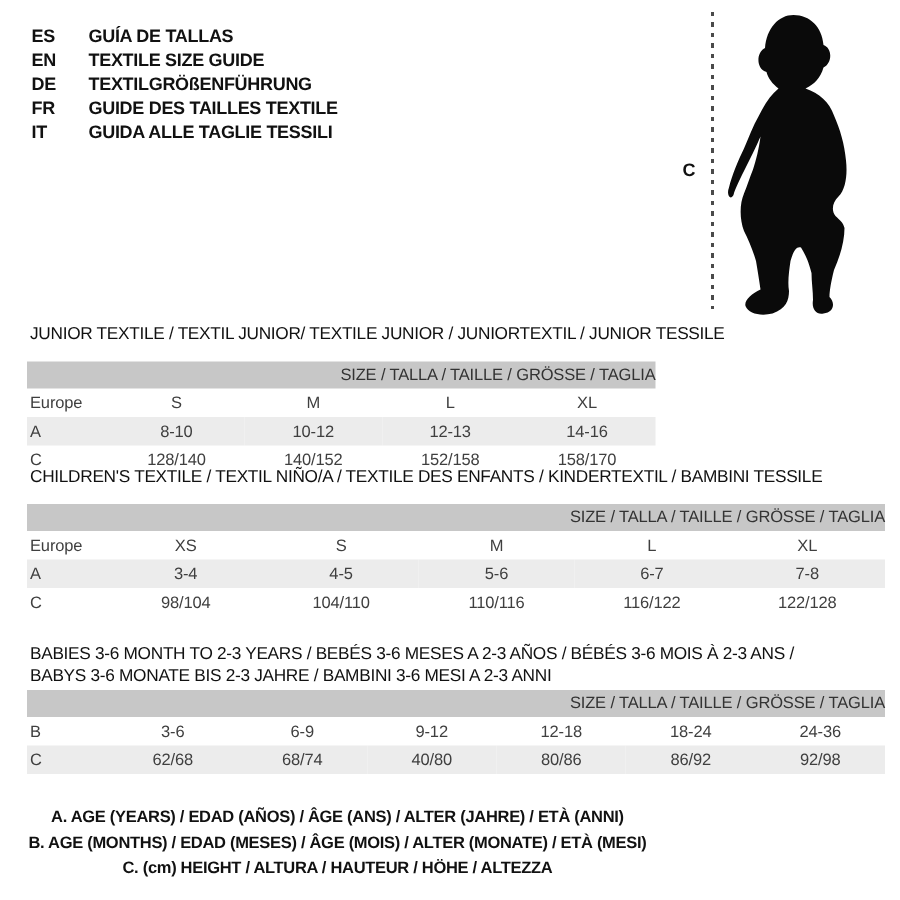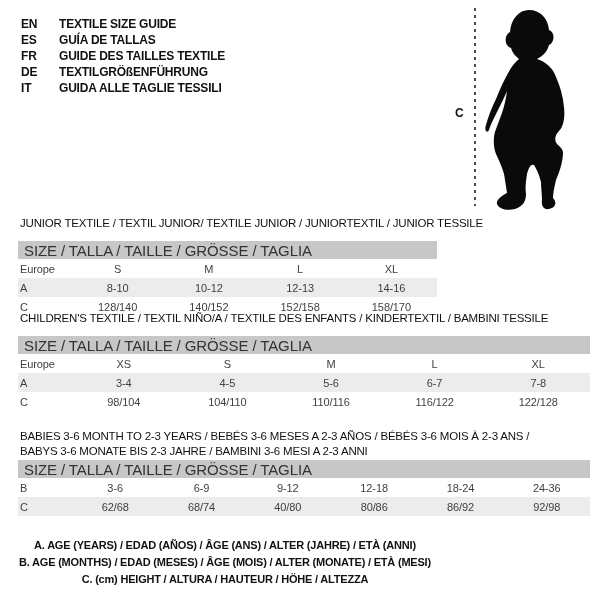--- a/index.html
+++ b/index.html
@@ -46,51 +46,51 @@
   #sec3 .tbl-title { line-height:15px; margin-bottom:1px; white-space:normal; }
   .tbl-title .t2 { display:block; }
 
   table.size-table {
     border-collapse:collapse; table-layout:fixed; width:100%;
     font-size:11px; color:#3f3f3f; letter-spacing:-0.1px;
   }
   table.size-table td { height:19px; text-align:center; vertical-align:middle; padding:0; }
   table.size-table td.lbl { text-align:left; padding-left:2px; }
   table.size-table tr.bar td {
-    background:#c7c7c7; height:18px; text-align:left; padding-left:6px;
-    color:#333; font-size:15px;
+    background:#c7c7c7; height:18px; text-align:right; padding-left:6px;
+    color:#333; font-size:11px;
   }
   table.size-table tr.alt td { background:#ececec; }
 
   
   .footnotes { position:absolute; left:19px; top:537px; }
   .footnote {
     font-weight:bold; font-size:11px; line-height:17px; color:#111;
     letter-spacing:-0.2px; white-space:nowrap;text-align:center;
   }
 </style>
 </head>
 <body>
 
 <div class="lang-block">
   <div class="lang-row">
+    <span class="lang-code">ES</span>
+    <span class="lang-label">GUÍA DE TALLAS</span>
+  </div>
+  <div class="lang-row">
     <span class="lang-code">EN</span>
     <span class="lang-label">TEXTILE SIZE GUIDE</span>
   </div>
   <div class="lang-row">
-    <span class="lang-code">ES</span>
-    <span class="lang-label">GUÍA DE TALLAS</span>
+    <span class="lang-code">DE</span>
+    <span class="lang-label">TEXTILGRÖßENFÜHRUNG</span>
   </div>
   <div class="lang-row">
     <span class="lang-code">FR</span>
     <span class="lang-label">GUIDE DES TAILLES TEXTILE</span>
-  </div>
-  <div class="lang-row">
-    <span class="lang-code">DE</span>
-    <span class="lang-label">TEXTILGRÖßENFÜHRUNG</span>
   </div>
   <div class="lang-row">
     <span class="lang-code">IT</span>
     <span class="lang-label">GUIDA ALLE TAGLIE TESSILI</span>
   </div>
 </div>
 
 <div class="measure-line"></div>
 <div class="measure-label">C</div>
 <svg class="silhouette" width="90" height="207" viewBox="0 0 90 207">

